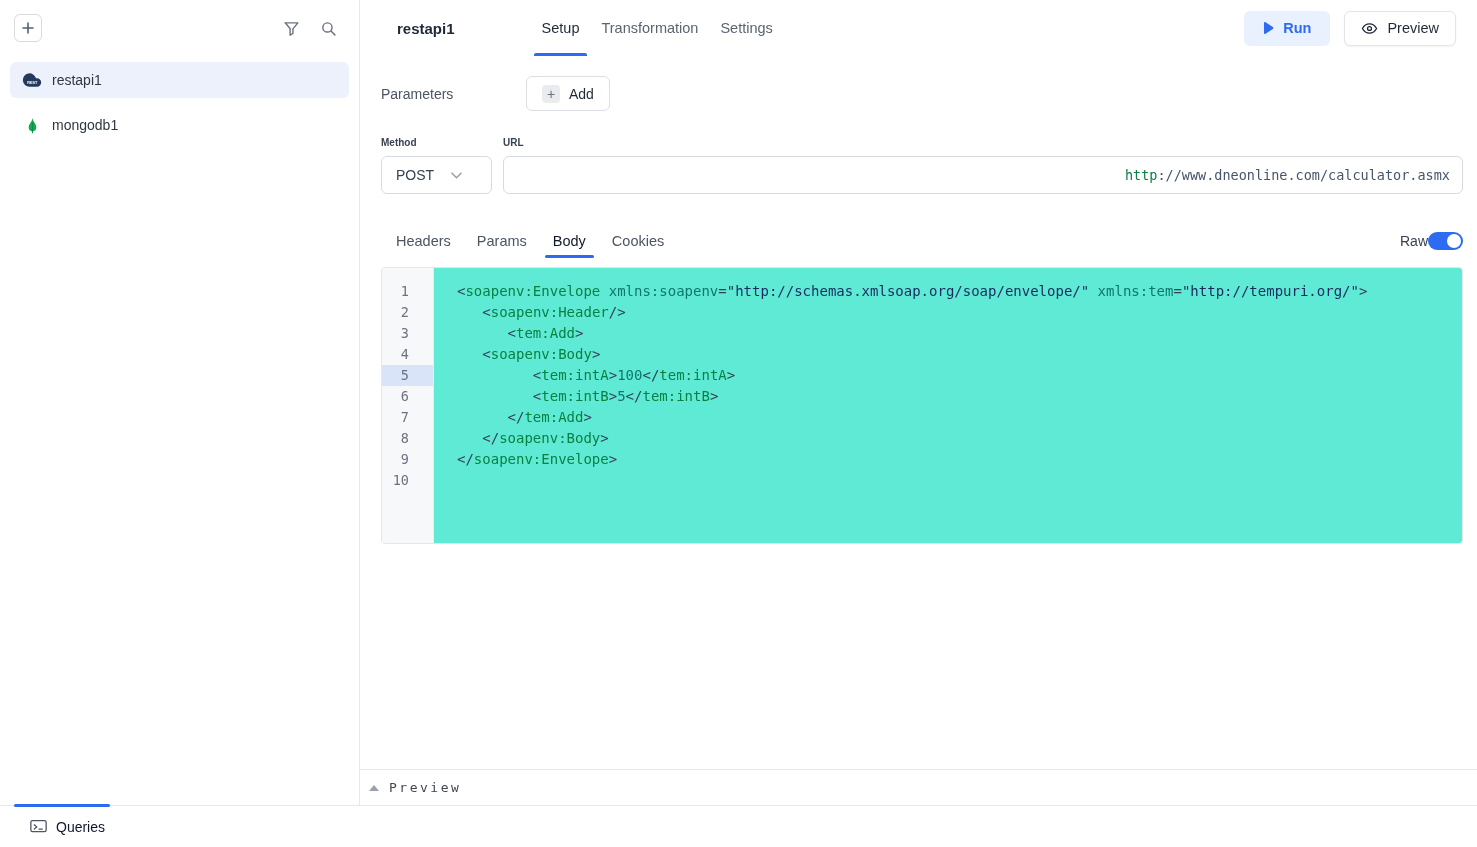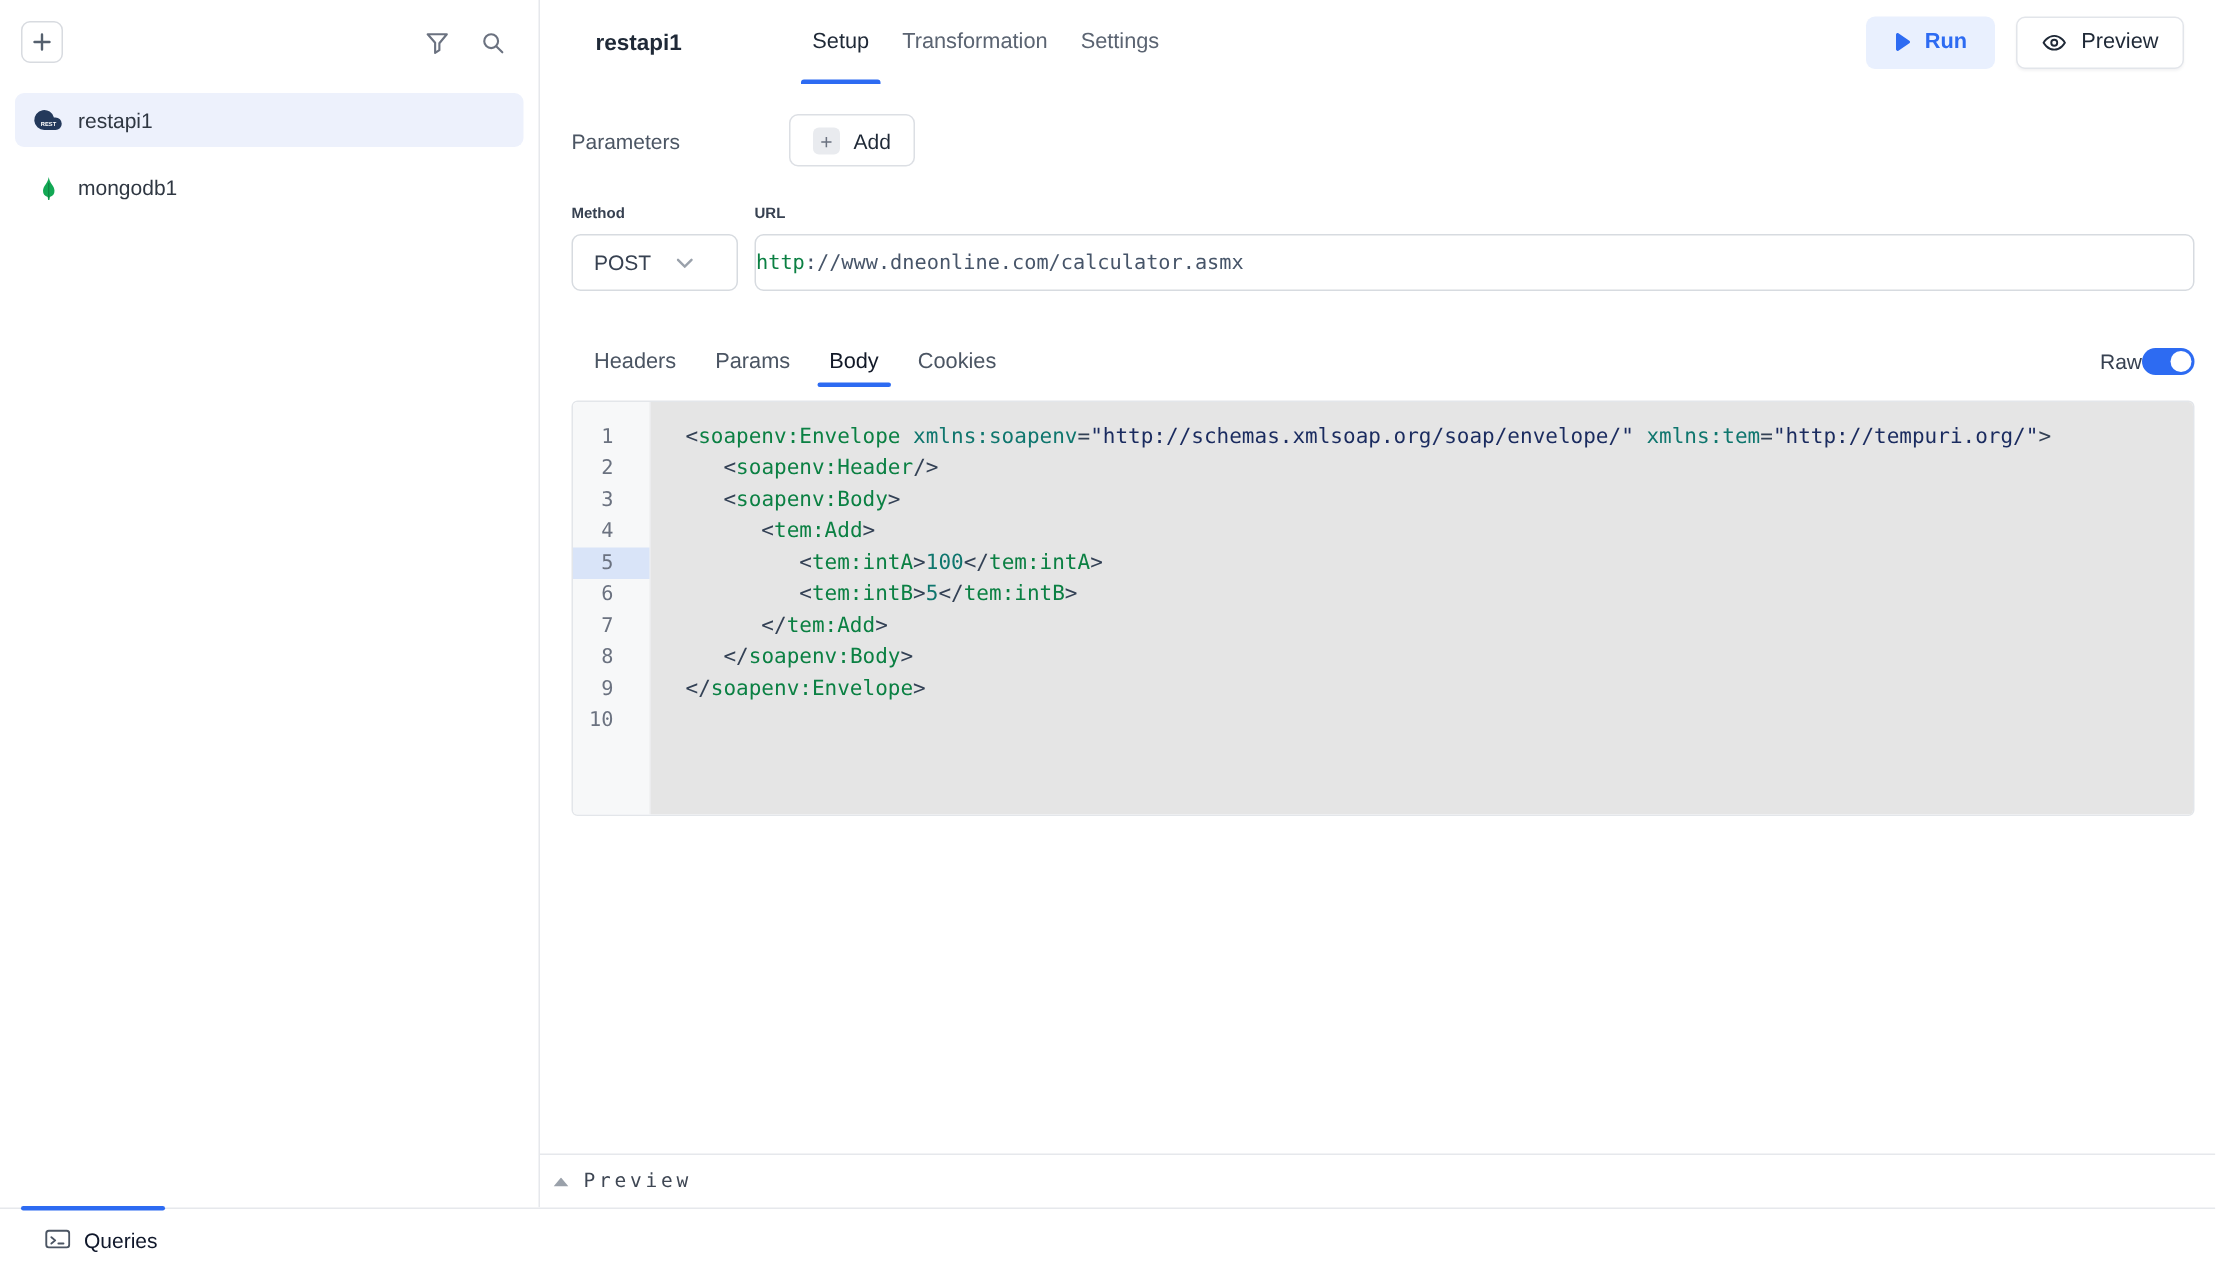--- a/index.html
+++ b/index.html
@@ -48,22 +48,22 @@
 
   .request-row .row-label { padding-top:3px; }
   .field { display:flex; flex-direction:column; }
   .field-label { font-size:10px; font-weight:700; color:#374151; margin-bottom:8px; }
   .method-field { width:111px; margin-right:11px; flex:none; }
   .select { height:38px; border:1px solid #d7dbe0; border-radius:6px; background:#fff; display:flex;
             align-items:center; justify-content:space-between; padding:0 29px 0 14px; font-size:14px;
             color:#374151; cursor:pointer; }
   .url-field { flex:1; min-width:0; }
   .input { height:38px; border:1px solid #d7dbe0; border-radius:6px; background:#fff; display:flex;
-           align-items:center; padding:0 0; font-family:"DejaVu Sans Mono", monospace; font-size:13.5px;
-           cursor:text; overflow:hidden; white-space:nowrap; }
+           align-items:center; padding:0 12px; font-family:"DejaVu Sans Mono", monospace; font-size:13.5px;
+           cursor:text; overflow:hidden; white-space:nowrap;justify-content:flex-end; }
   .tk-url-scheme { color:#0b8043; }
   .tk-url-rest { color:#475569; }
 
   .body-tabs-row { display:flex; align-items:center; margin-top:30px; height:34px; padding-left:7px; }
   .btab { position:relative; height:100%; display:flex; align-items:center; padding:0 8px; margin-right:10px;
           font-size:14.5px; color:#4b5563; cursor:pointer; }
   .btab.active { color:#111827; font-weight:500; }
   .btab.active::after { content:""; position:absolute; left:0; right:0; bottom:0; height:3px;
                         background:#2d6bf2; border-radius:2px; }
   .raw-wrap { margin-left:auto; display:flex; align-items:center; }
@@ -72,21 +72,21 @@
   .toggle.on { background:#2d6bf2; }
   .toggle .knob { position:absolute; top:2px; left:2px; width:14px; height:14px; border-radius:50%; background:#fff; }
   .toggle.on .knob { left:19px; }
 
   
   .editor { margin-top:9px; height:277px; border:1px solid #e3e6ea; border-radius:4px; display:flex;
             overflow:hidden; font-family:"DejaVu Sans Mono", monospace; font-size:14px; line-height:21px; }
   .gutter { width:52px; flex:none; background:#f7f8f9; border-right:1px solid #ececee; padding-top:13px; }
   .ln { height:21px; line-height:21px; text-align:right; padding-right:24px; color:#6b7280; font-size:13.5px; }
   .ln.active { background:#d9e4f8; }
-  .code { flex:1; background:#e5e5e5; padding:13px 0 0 23px; cursor:text; overflow:hidden; }
+  .code { flex:1; background:#5eead4; padding:13px 0 0 23px; cursor:text; overflow:hidden; }
   .code-line { height:21px; white-space:pre; color:#334155; }
   .tk-tag { color:#0b8043; }
   .tk-str { color:#1a2b5f; }
   .tk-punc { color:#334155; }
   .tk-text { color:#0f766e; }
 
   .preview-bar { height:36px; flex:none; border-top:1px solid #e6e8ec; display:flex; align-items:center;
                  padding-left:9px; cursor:pointer; }
   .preview-label { margin-left:10px; font-family:"DejaVu Sans Mono", monospace; font-size:13px;
                    letter-spacing:2.5px; color:#3f4754; }
@@ -220,22 +220,22 @@
             <div class="ln active">5</div>
             <div class="ln">6</div>
             <div class="ln">7</div>
             <div class="ln">8</div>
             <div class="ln">9</div>
             <div class="ln">10</div>
           </div>
         <div class="code">
             <div class="code-line"><span class="tk-punc">&lt;</span><span class="tk-tag">soapenv:Envelope</span><span class="tk-text"> xmlns:soapenv</span><span class="tk-punc">=</span><span class="tk-str">"http://schemas.xmlsoap.org/soap/envelope/"</span><span class="tk-text"> xmlns:tem</span><span class="tk-punc">=</span><span class="tk-str">"http://tempuri.org/"</span><span class="tk-punc">&gt;</span></div>
             <div class="code-line"><span class="tk-text">   </span><span class="tk-punc">&lt;</span><span class="tk-tag">soapenv:Header</span><span class="tk-punc">/&gt;</span></div>
+            <div class="code-line"><span class="tk-text">      </span><span class="tk-punc">&lt;</span><span class="tk-tag">tem:Add</span><span class="tk-punc">&gt;</span></div>
             <div class="code-line"><span class="tk-text">   </span><span class="tk-punc">&lt;</span><span class="tk-tag">soapenv:Body</span><span class="tk-punc">&gt;</span></div>
-            <div class="code-line"><span class="tk-text">      </span><span class="tk-punc">&lt;</span><span class="tk-tag">tem:Add</span><span class="tk-punc">&gt;</span></div>
             <div class="code-line"><span class="tk-text">         </span><span class="tk-punc">&lt;</span><span class="tk-tag">tem:intA</span><span class="tk-punc">&gt;</span><span class="tk-text">100</span><span class="tk-punc">&lt;/</span><span class="tk-tag">tem:intA</span><span class="tk-punc">&gt;</span></div>
             <div class="code-line"><span class="tk-text">         </span><span class="tk-punc">&lt;</span><span class="tk-tag">tem:intB</span><span class="tk-punc">&gt;</span><span class="tk-text">5</span><span class="tk-punc">&lt;/</span><span class="tk-tag">tem:intB</span><span class="tk-punc">&gt;</span></div>
             <div class="code-line"><span class="tk-text">      </span><span class="tk-punc">&lt;/</span><span class="tk-tag">tem:Add</span><span class="tk-punc">&gt;</span></div>
             <div class="code-line"><span class="tk-text">   </span><span class="tk-punc">&lt;/</span><span class="tk-tag">soapenv:Body</span><span class="tk-punc">&gt;</span></div>
             <div class="code-line"><span class="tk-punc">&lt;/</span><span class="tk-tag">soapenv:Envelope</span><span class="tk-punc">&gt;</span></div>
             <div class="code-line"></div>
           </div>
       </div>
 
     </section>

